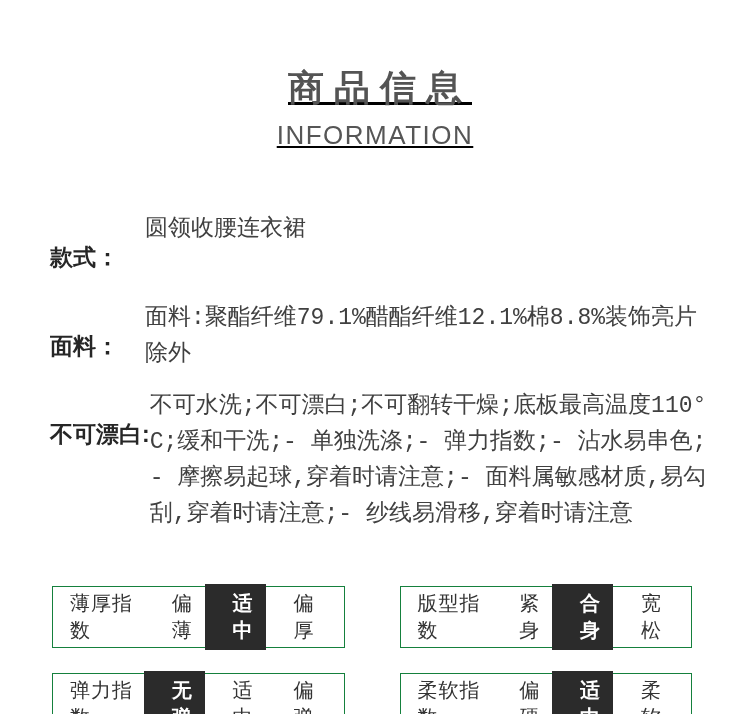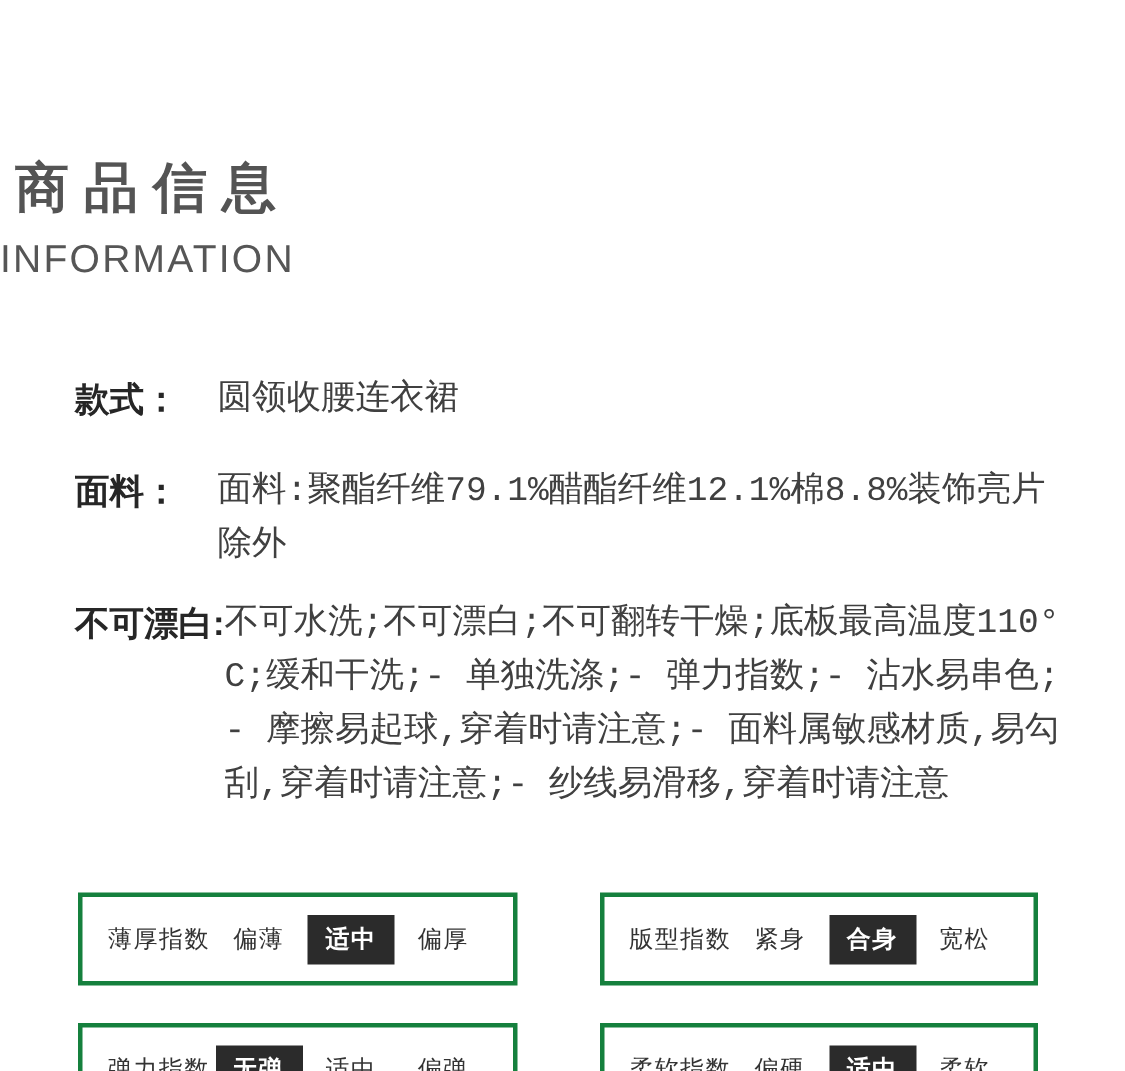--- a/index.html
+++ b/index.html
@@ -11,21 +11,23 @@
   .page {
     position: relative;
     width: 750px;
     height: 714px;
     background: #ffffff;
     overflow: hidden;
   }
 
   
   .title-block {
-    padding-top: 106px;
+    padding-top: 69px;
+    text-align: center;
+    text-decoration: underline;
   }
   .page-title {
     margin: 0;
     font-size: 36px;
     line-height: 38px;
     font-weight: bold;
     color: #545454;
     letter-spacing: 10px;
     text-indent: 10px; 
   }
@@ -49,46 +51,47 @@
     line-height: 36px;
     color: #404040;
   }
   .spec-row.mb-lg { margin-bottom: 25px; }
   .spec-row.mb-sm { margin-bottom: 16px; }
   .spec-label {
     flex: 0 0 95px;
     font-weight: bold;
     color: #262626;
     white-space: nowrap;
+    margin-top: 28px;
   }
   .spec-value {
     flex: 1 1 auto;
     max-width: 566px;
     color: #404040;
     word-break: break-all;
     font-family: Liberation Mono, monospace;
   }
 
   
   .index-grid {
     display: grid;
     grid-template-columns: 1fr 1fr;
     column-gap: 55px;
     row-gap: 25px;
     margin: 54px 58px 0 52px;
   }
   .index-box {
     height: 62px;
-    border: 3px solid #15803d;
+    border: 1px solid #15803d;
     box-sizing: border-box;
     display: flex;
     align-items: center;
     justify-content: space-between;
     padding: 0 17px;
-    font-size: 16px;
+    font-size: 20px;
     color: #333333;
     background: #ffffff;
   }
   .index-label {
     letter-spacing: 1px;
   }
   .index-option {
     padding: 6px 12px;
     letter-spacing: 1px;
     color: #333333;

